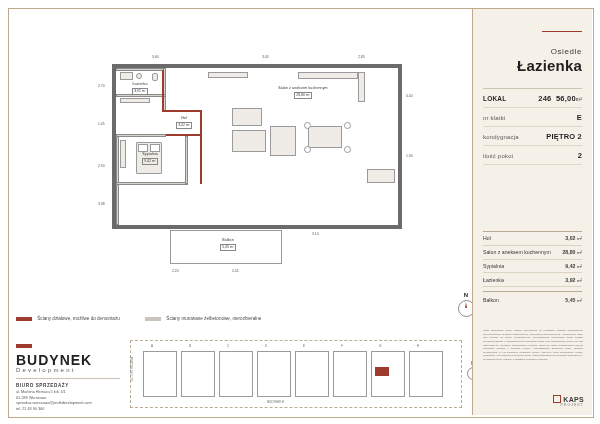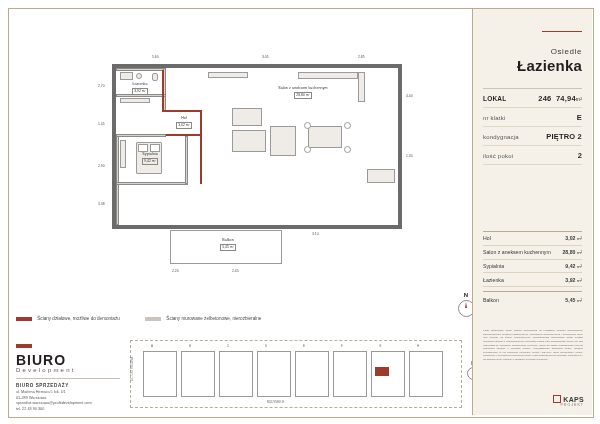--- a/index.html
+++ b/index.html
@@ -177,21 +177,21 @@
 
   <div class="compass">
     <div class="n">N</div>
     <div class="circ">
         <span class="needle"></span>
       </div>
   </div>
 
   <div class="profit">
     <div class="pbar"></div>
-    <div class="pname">BIURO</div>
+    <div class="pname">BUDYNEK</div>
     <div class="psub">Development</div>
     <div class="rule"></div>
     <div class="office">BIURO SPRZEDAŻY</div>
     <div class="addr">
       <div>ul. Marlena Hernara 5 lok. U1</div>
       <div>01-289 Warszawa</div>
       <div>sprzedaz.warszawa@profitdevelopment.com</div>
       <div>tel. 22 43 90 300</div>
     </div>
   </div>
@@ -231,21 +231,21 @@
       <span class="line"></span>
       <div class="osiedle">Osiedle</div>
       <div class="name">Łazienka</div>
     </div>
 
     <div class="specs">
       <div class="spec-row lokal">
         <span class="k">LOKAL</span>
         <span class="v">
           <span>246</span>
-          &nbsp;<span>74,94</span><span class="u">m²</span>
+          &nbsp;<span>56,00</span><span class="u">m²</span>
         </span>
       </div>
       <div class="spec-row">
         <span class="k">nr klatki</span>
         <span class="v">E</span>
       </div>
       <div class="spec-row">
         <span class="k">kondygnacja</span>
         <span class="v">PIĘTRO 2</span>
       </div>

